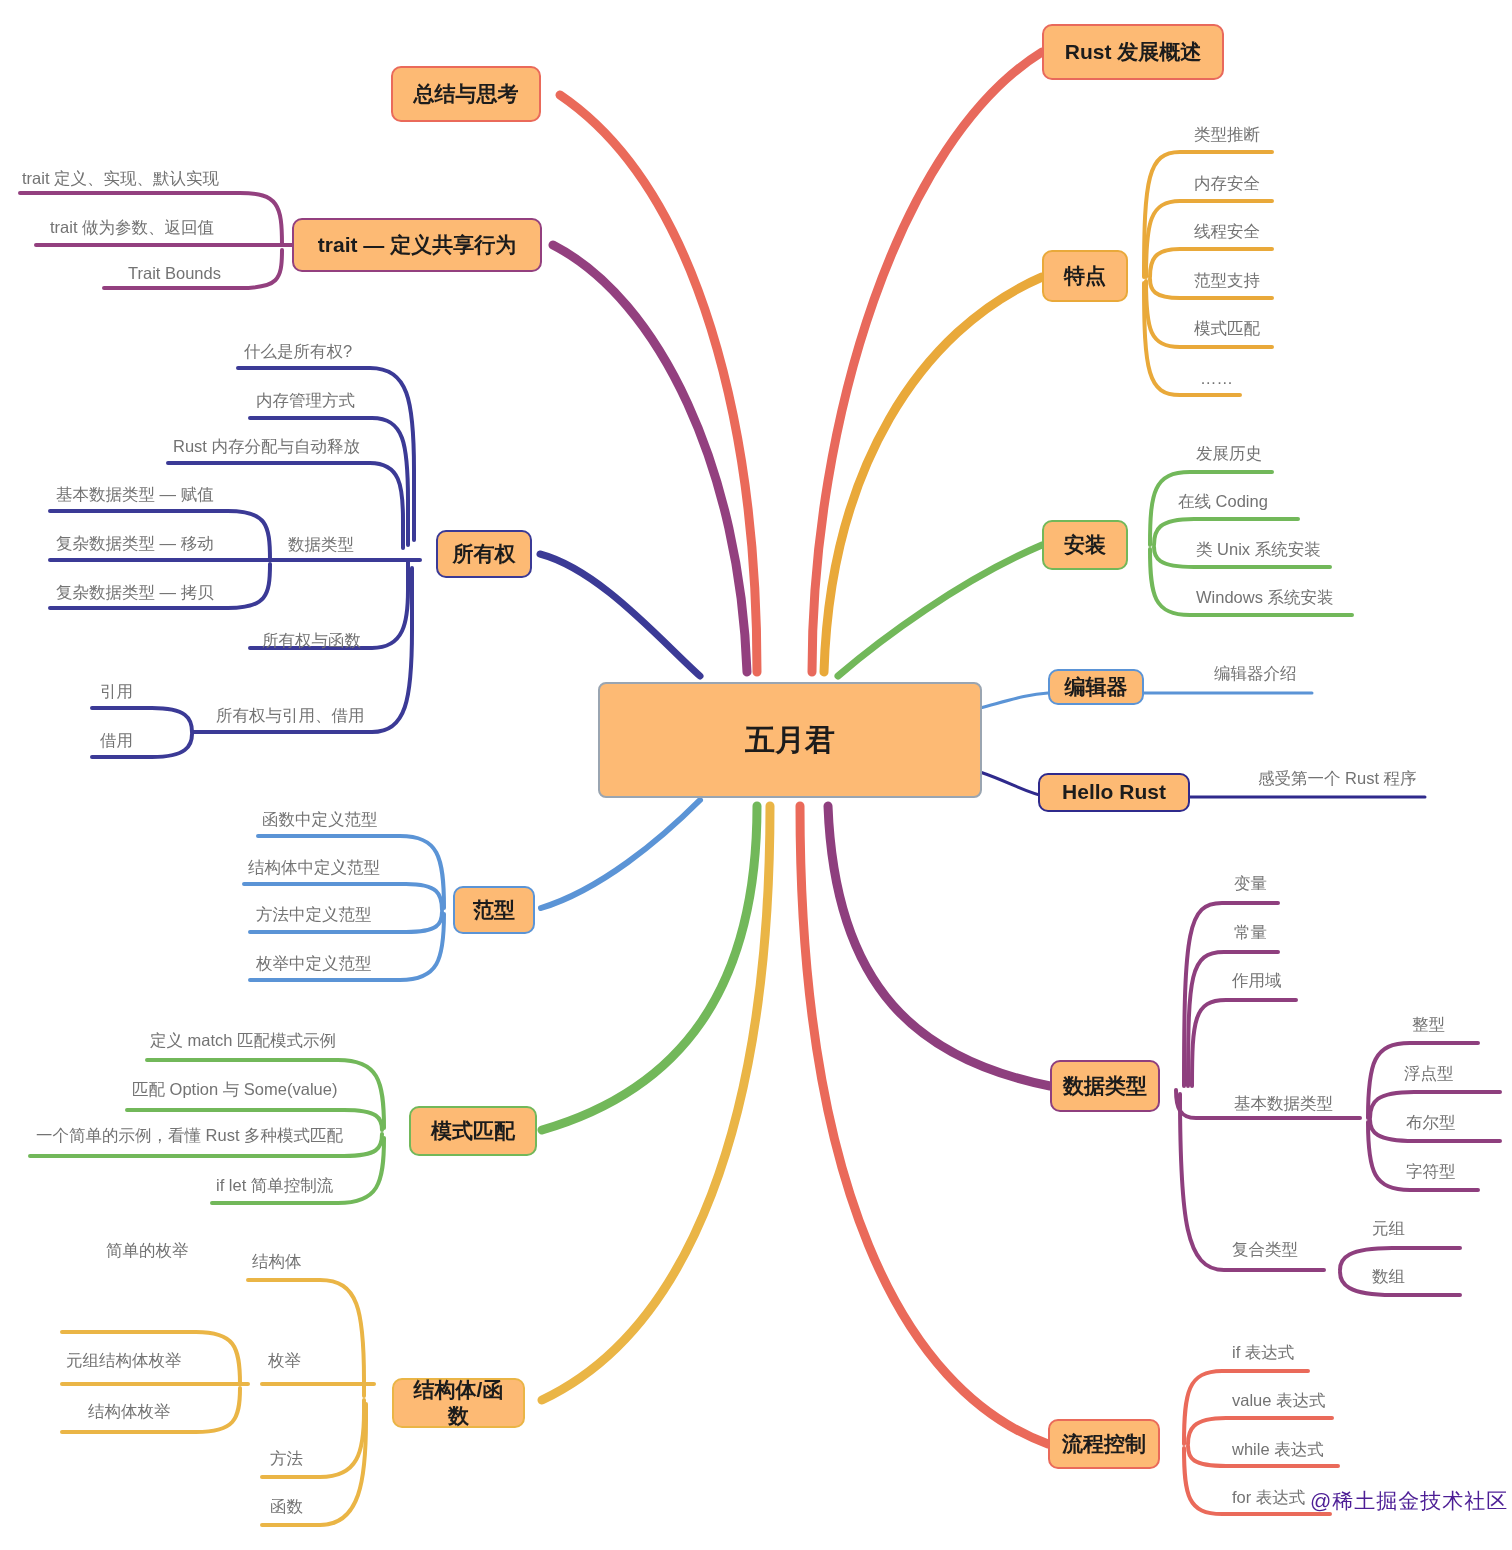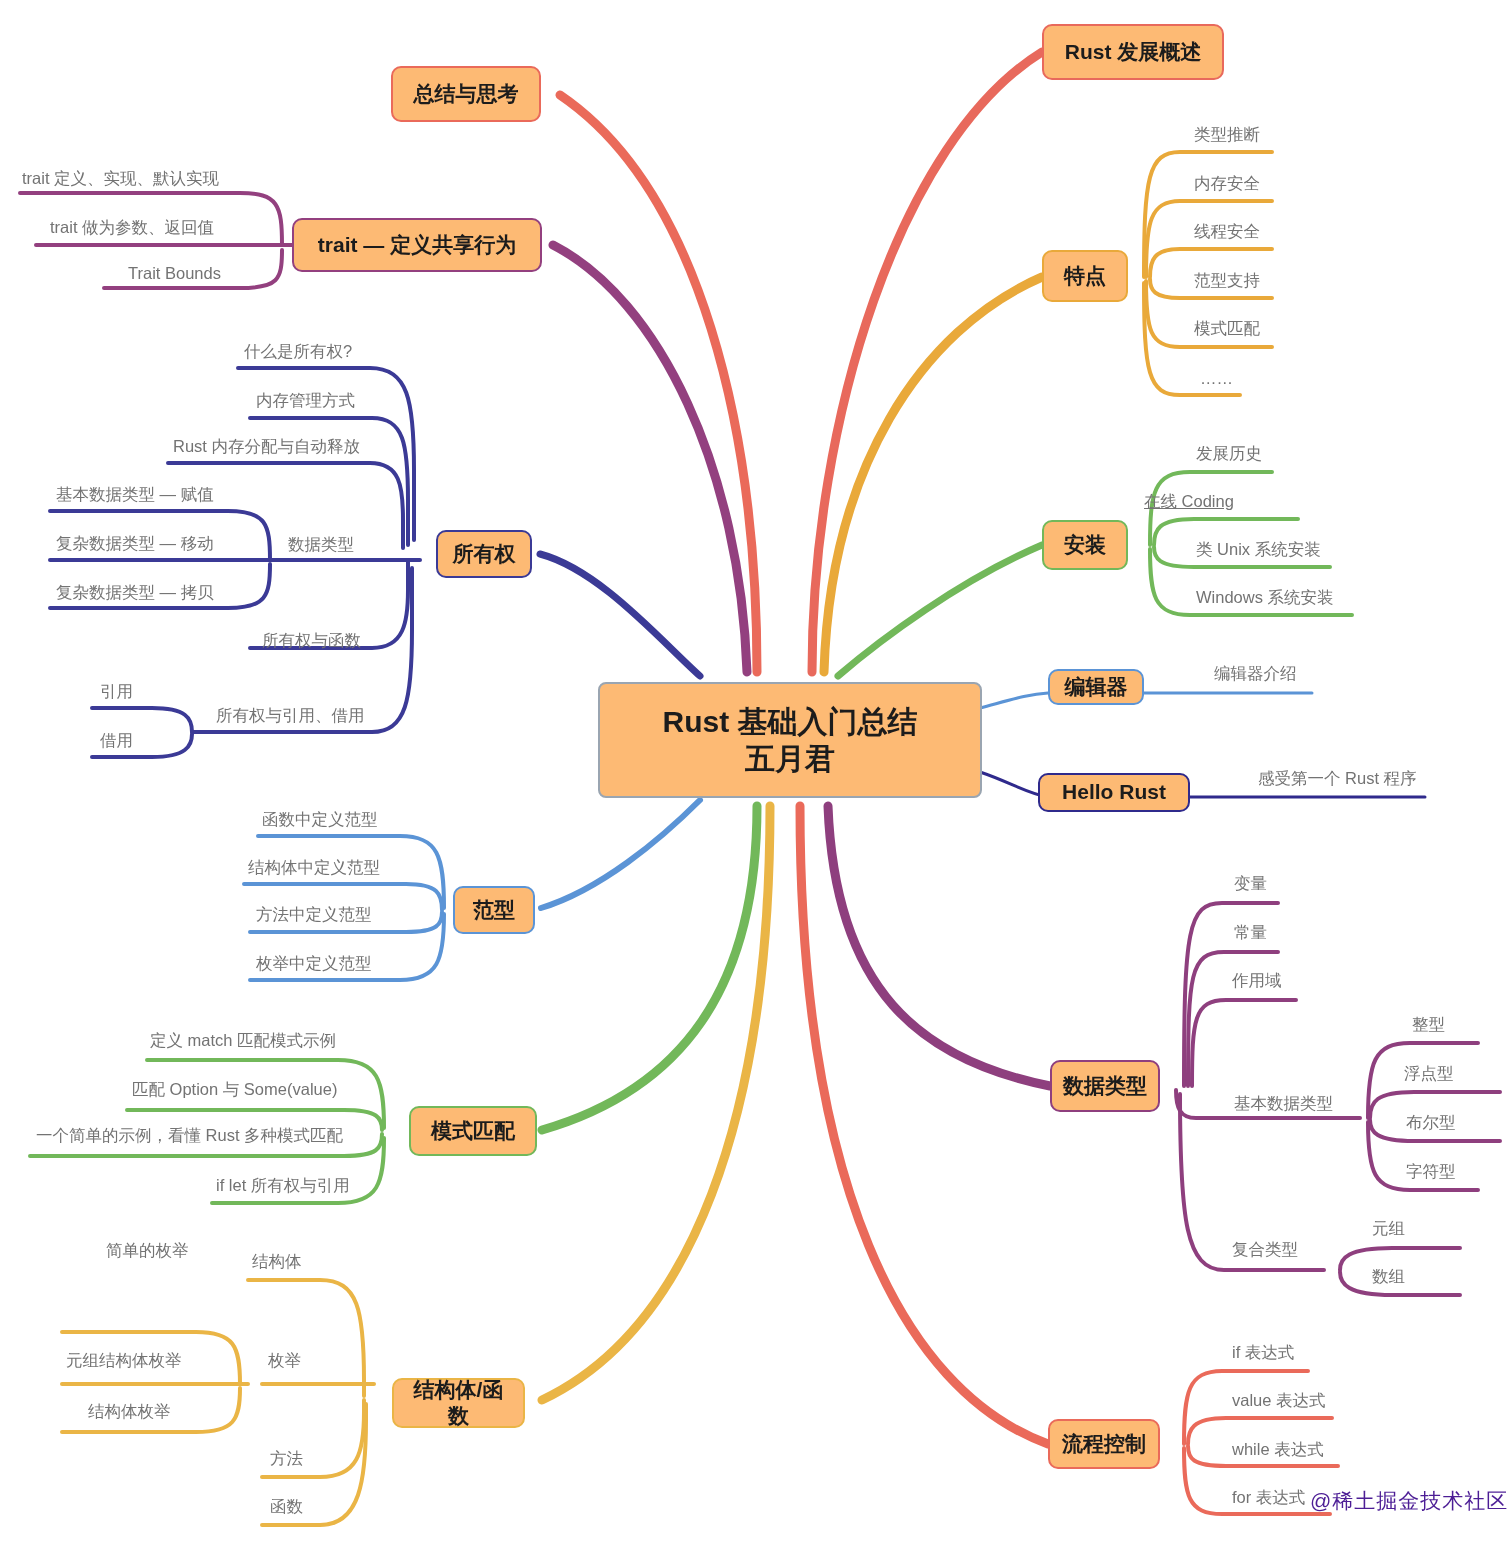--- a/index.html
+++ b/index.html
@@ -117,21 +117,20 @@
 
     <path d="M1308,1371 L1222,1371 C1188,1371 1184,1392 1184,1444" stroke="#ea6a5a" stroke-width="4"></path>
     <path d="M1332,1418 L1226,1418 C1192,1418 1188,1430 1188,1444" stroke="#ea6a5a" stroke-width="4"></path>
     <path d="M1338,1466 L1226,1466 C1192,1466 1188,1458 1188,1446" stroke="#ea6a5a" stroke-width="4"></path>
     <path d="M1330,1514 L1222,1514 C1188,1514 1184,1496 1184,1448" stroke="#ea6a5a" stroke-width="4"></path>
 
   </g>
 </svg>
 
 <div class="node root" style="left:598px;top:682px;width:384px;height:116px;">
-  <span>Rust 基础入门总结</span>
   <span>五月君</span>
 </div>
 
 <div class="node l1" style="left:391px;top:66px;width:150px;height:56px;border-color:#ea6a5a;">
   <span>总结与思考</span>
 </div>
 
 <div class="node l1" style="left:292px;top:218px;width:250px;height:54px;border-color:#93407f;">
   <span>trait — 定义共享行为</span>
 </div>
@@ -197,39 +196,39 @@
 <div class="leaf" style="left:100px;top:732px;">借用</div>
 
 <div class="leaf" style="left:262px;top:811px;">函数中定义范型</div>
 <div class="leaf" style="left:248px;top:859px;">结构体中定义范型</div>
 <div class="leaf" style="left:256px;top:906px;">方法中定义范型</div>
 <div class="leaf" style="left:256px;top:955px;">枚举中定义范型</div>
 
 <div class="leaf" style="left:150px;top:1032px;">定义 match 匹配模式示例</div>
 <div class="leaf" style="left:132px;top:1081px;">匹配 Option 与 Some(value)</div>
 <div class="leaf" style="left:36px;top:1127px;">一个简单的示例，看懂 Rust 多种模式匹配</div>
-<div class="leaf" style="left:216px;top:1177px;">if let 所有权与引用</div>
+<div class="leaf" style="left:216px;top:1177px;">if let 简单控制流</div>
 
 <div class="leaf" style="left:252px;top:1253px;">结构体</div>
 <div class="leaf" style="left:268px;top:1352px;">枚举</div>
 <div class="leaf" style="left:270px;top:1450px;">方法</div>
 <div class="leaf" style="left:270px;top:1498px;">函数</div>
 <div class="leaf" style="left:106px;top:1242px;">简单的枚举</div>
 <div class="leaf" style="left:66px;top:1352px;">元组结构体枚举</div>
 <div class="leaf" style="left:88px;top:1403px;">结构体枚举</div>
 
 <div class="leaf" style="left:1194px;top:126px;">类型推断</div>
 <div class="leaf" style="left:1194px;top:175px;">内存安全</div>
 <div class="leaf" style="left:1194px;top:223px;">线程安全</div>
 <div class="leaf" style="left:1194px;top:272px;">范型支持</div>
 <div class="leaf" style="left:1194px;top:320px;">模式匹配</div>
 <div class="leaf" style="left:1200px;top:370px;">……</div>
 
 <div class="leaf" style="left:1196px;top:445px;">发展历史</div>
-<div class="leaf" style="left:1144px;top:493px;text-decoration:underline;">在线 Coding</div>
+<div class="leaf" style="left:1178px;top:493px;">在线 Coding</div>
 <div class="leaf" style="left:1196px;top:541px;">类 Unix 系统安装</div>
 <div class="leaf" style="left:1196px;top:589px;">Windows 系统安装</div>
 
 <div class="leaf" style="left:1214px;top:665px;">编辑器介绍</div>
 <div class="leaf" style="left:1258px;top:770px;">感受第一个 Rust 程序</div>
 
 <div class="leaf" style="left:1234px;top:875px;">变量</div>
 <div class="leaf" style="left:1234px;top:924px;">常量</div>
 <div class="leaf" style="left:1232px;top:972px;">作用域</div>
 <div class="leaf" style="left:1234px;top:1095px;">基本数据类型</div>

